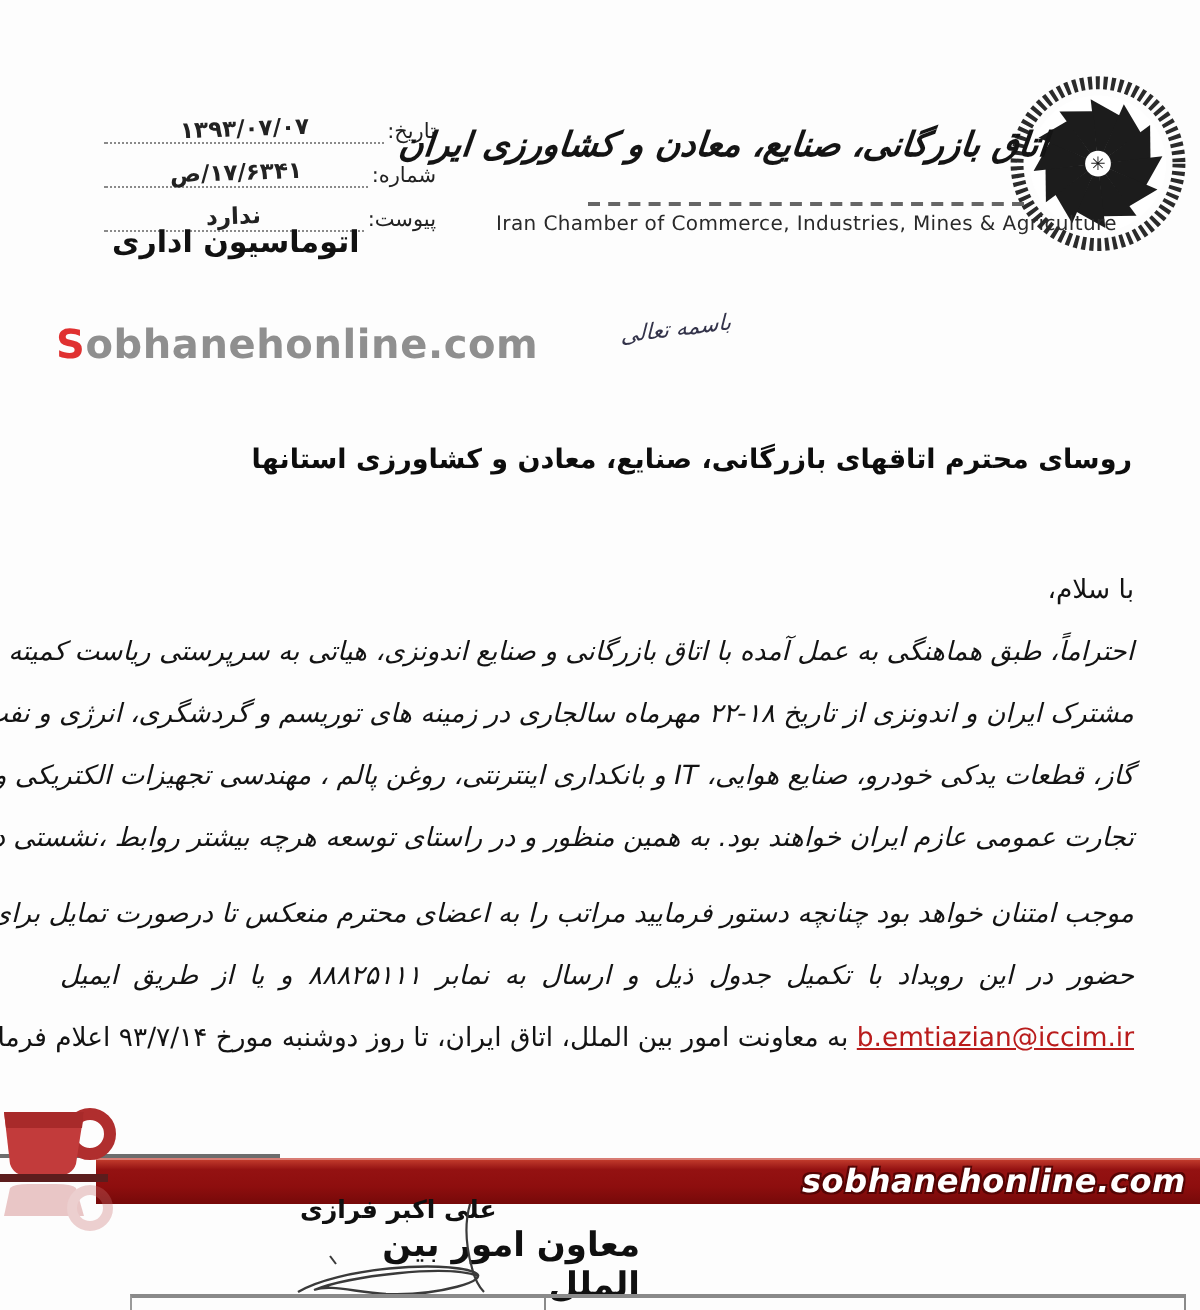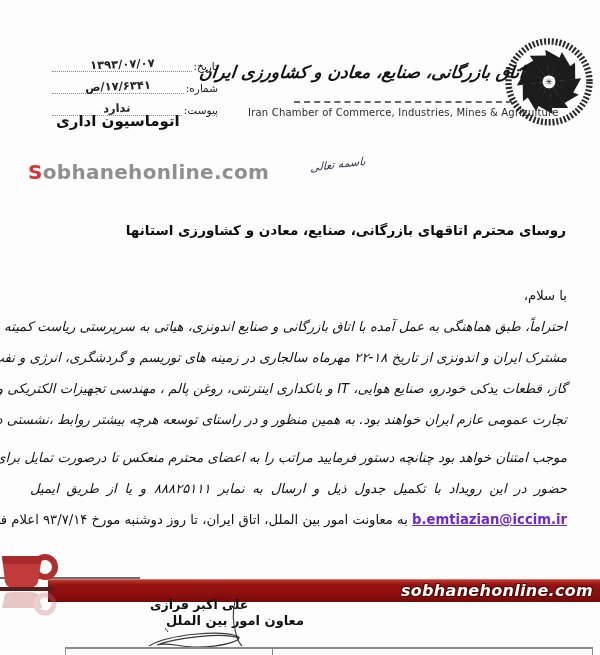--- a/index.html
+++ b/index.html
@@ -41,37 +41,37 @@
     transform:rotate(-7deg) skewX(-8deg); }
 
   
   .recipient{ position:absolute; top:222px; right:34px; left:34px; direction:rtl; text-align:right;
     font-size:13.5px; font-weight:bold; color:#0d0d0d; }
   .body-text{ position:absolute; top:280px; left:30px; right:33px; direction:rtl;
     font-size:13.2px; color:#131313; }
   .line{ height:31px; line-height:31px; white-space:nowrap; }
   .just{ text-align:justify; text-align-last:justify;font-style:italic; }
   .p2{ margin-top:7px; }
-  .email-link{ font-weight:bold; text-decoration:underline; color:#6d28d9; direction:ltr; unicode-bidi:embed; }
+  .email-link{ font-weight:normal; text-decoration:underline; color:#b91c1c; direction:ltr; unicode-bidi:embed; }
 
   
   .saucer-line{ position:absolute; top:577px; left:0; width:140px; height:2px; background:#6d6d6d; }
   .banner{ position:absolute; top:579px; left:48px; right:0; height:23px;
     background:linear-gradient(#c0392b 0%, #941212 22%, #8e0e0e 60%, #760909 100%);
     border-top:1px solid #d87c74; }
   .banner-text{ position:absolute; right:7px; top:1px; font-size:16px; font-weight:bold; color:#ffffff;
     letter-spacing:.3px; font-style:italic;
     text-shadow:-1px -1px 0 #550505, 1px -1px 0 #550505, -1px 1px 0 #550505, 1px 1px 0 #550505; }
   .cup{ position:absolute; top:548px; left:0; width:64px; height:86px; }
 
   
   .sig-name{ position:absolute; top:597px; left:150px; width:170px; text-align:left;
     font-size:12.5px; font-weight:bold; direction:rtl; color:#101010; }
-  .sig-title{ position:absolute; top:613px; left:150px; width:170px; text-align:center;
-    font-size:13px; font-weight:bold; direction:rtl; color:#101010; }
+  .sig-title{ position:absolute; top:613px; left:150px; width:170px; text-align:right;
+    font-size:17px; font-weight:bold; direction:rtl; color:#101010; }
   .squiggle{ position:absolute; top:598px; left:135px; width:130px; height:57px; }
 
   
   .table-edge{ position:absolute; top:647px; left:65px; width:528px; height:8px;
     border-top:2px solid #8a8a8a; border-left:1px solid #9a9a9a; border-right:1.5px solid #8a8a8a; }
   .table-div{ position:absolute; top:0; left:206px; height:8px; border-left:1.5px solid #8a8a8a; }
 </style>
 </head>
 <body>
 

